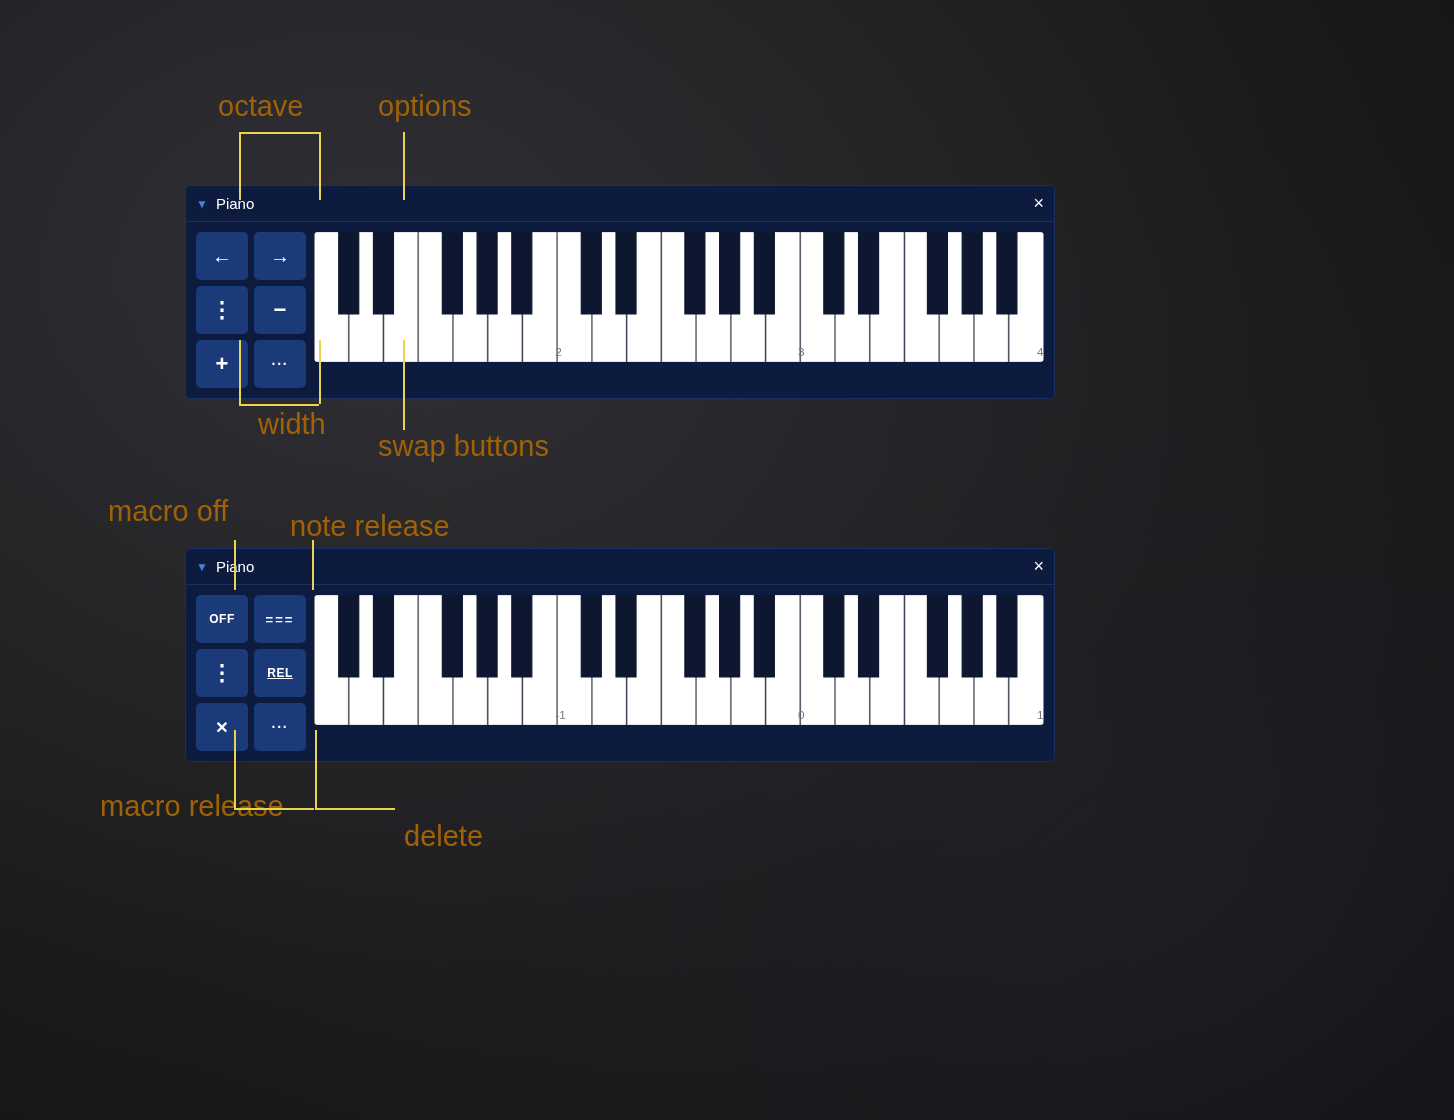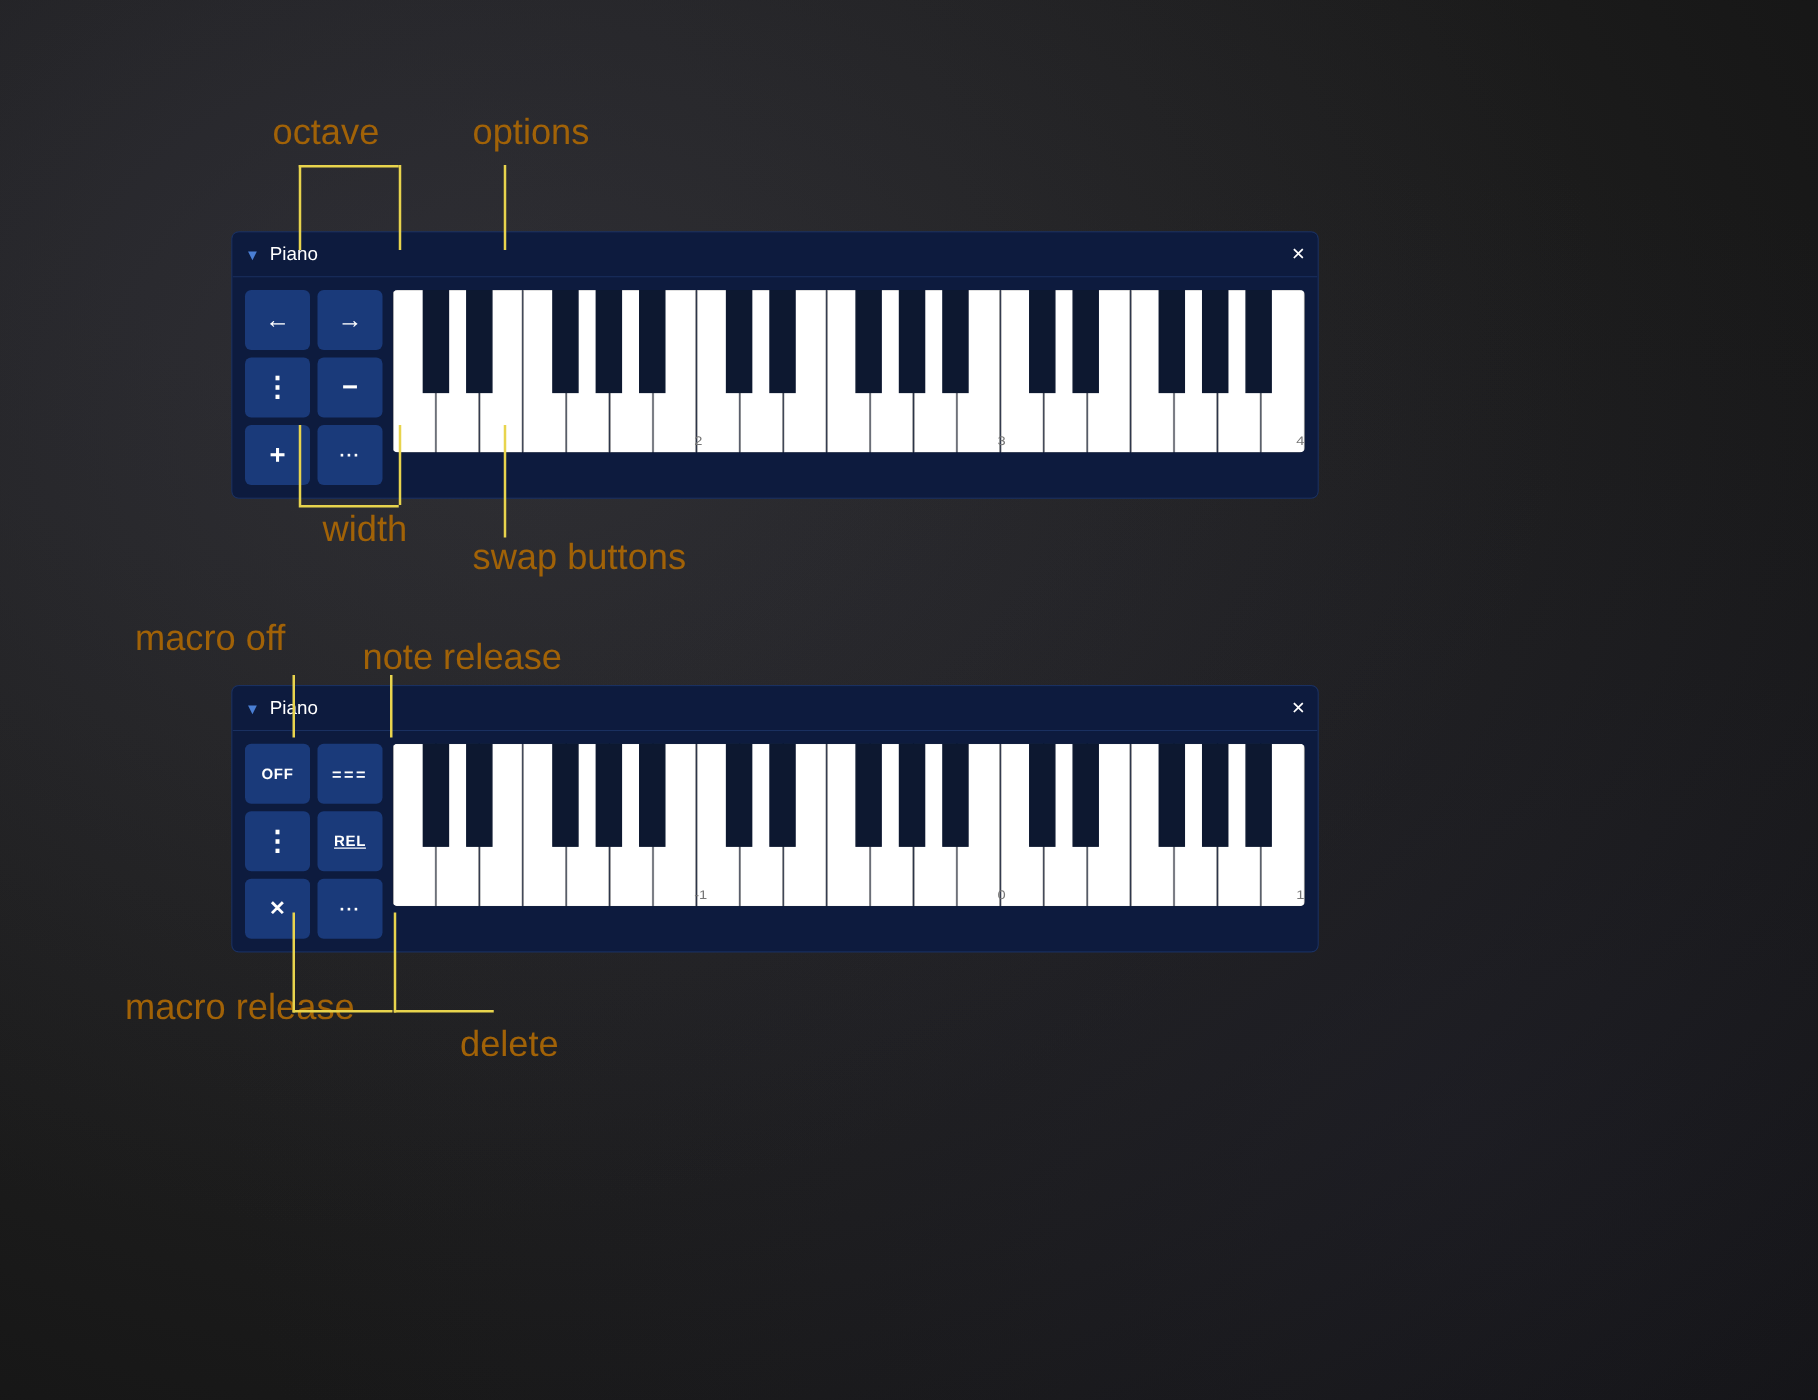--- a/index.html
+++ b/index.html
@@ -318,16 +318,16 @@
 
 <div class="annotation" style="left: 290px; top: 510px;">note release</div>
 
 <div style="position:absolute; left:312px; top:540px; width:2px; height:50px; background:#e8d44d;"></div>
 
 <div class="annotation" style="left: 100px; top: 790px;">macro release</div>
 
 <div style="position:absolute; left:234px; top:730px; width:2px; height:80px; background:#e8d44d;"></div>
 <div style="position:absolute; left:234px; top:808px; width:80px; height:2px; background:#e8d44d;"></div>
 
-<div class="annotation" style="left: 368px; top: 820px;">delete</div>
+<div class="annotation" style="left: 404px; top: 820px;">delete</div>
 
 <div style="position:absolute; left:315px; top:730px; width:2px; height:80px; background:#e8d44d;"></div>
 <div style="position:absolute; left:315px; top:808px; width:80px; height:2px; background:#e8d44d;"></div>
 
 </body></html>

